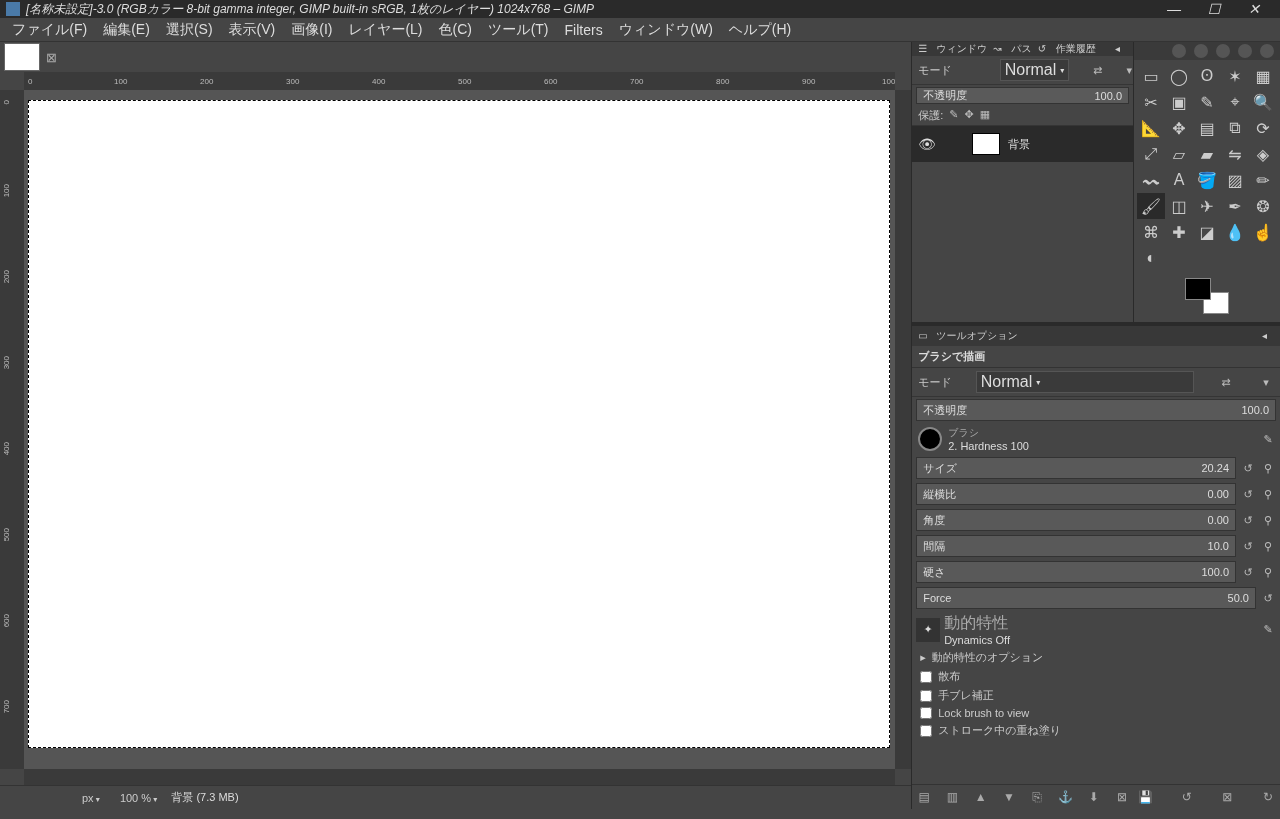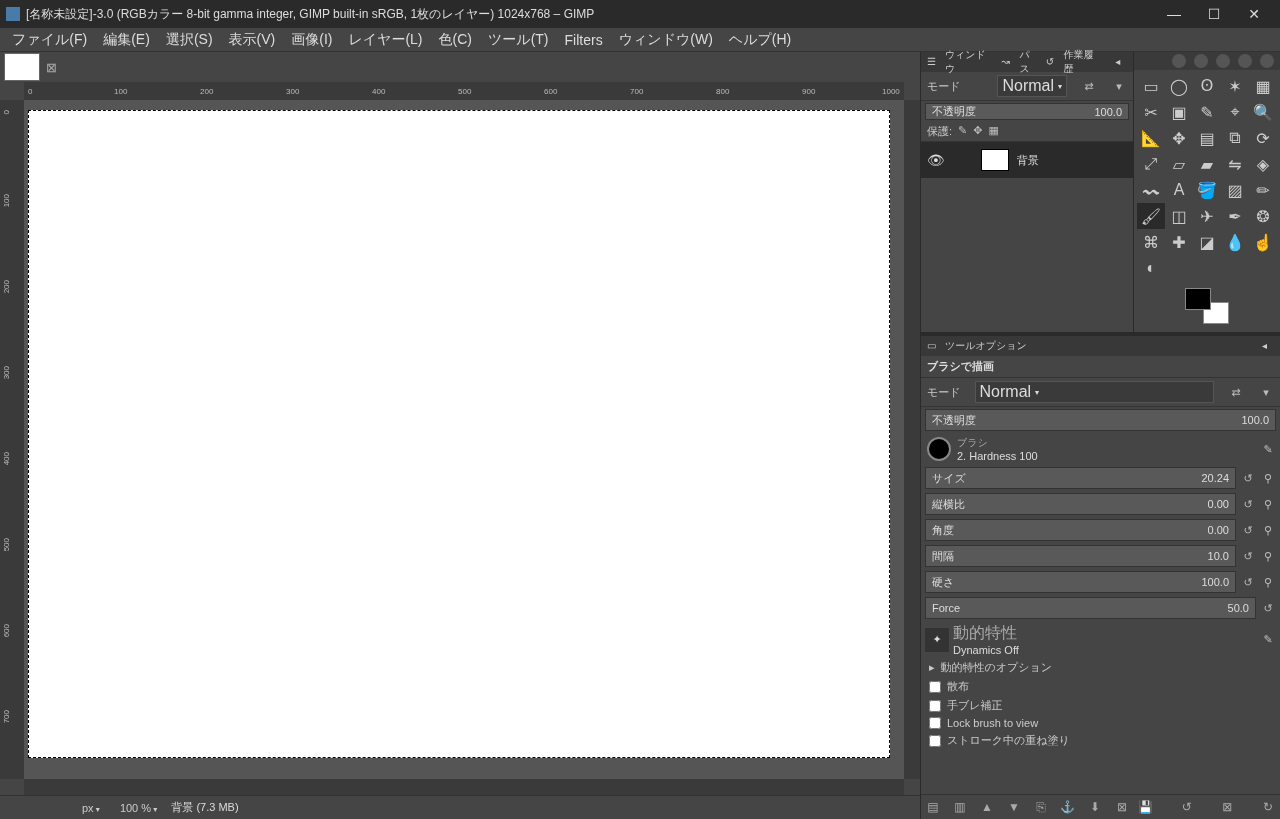--- a/index.html
+++ b/index.html
@@ -1,17 +1,17 @@
 <!DOCTYPE html>
 <html><head>
 <meta charset="utf-8">
 <style>
 * { box-sizing: border-box; margin: 0; padding: 0; }
 body { background: #454545; color: #ddd; font-family: sans-serif; font-size: 11px; overflow: hidden; width: 1280px; height: 819px; }
-.titlebar { height: 28px; background: #2a2a2a; display: flex; align-items: center; padding: 0 6px; }
+.titlebar { height: 18px; background: #2a2a2a; display: flex; align-items: center; padding: 0 6px; font-style: italic; }
 .title-icon { width: 14px; height: 14px; background: #4a7aa8; margin-right: 6px; }
 .title-text { flex: 1; font-size: 12px; color: #ddd; }
 .win-btn { width: 40px; height: 28px; display: flex; align-items: center; justify-content: center; color: #ddd; font-size: 14px; }
 .menubar { height: 24px; background: #454545; display: flex; align-items: center; padding: 0 6px; gap: 4px; border-bottom: 1px solid #333; }
 .menu-item { padding: 2px 6px; font-size: 14px; color: #ddd; }
 .main-area { display: flex; height: 767px; }
 .left-col { width: 920px; display: flex; flex-direction: column; }
 .right-col { flex: 1; display: flex; flex-direction: column; background: #454545; border-left: 1px solid #2a2a2a; }
 .tab-area { height: 30px; display: flex; align-items: center; padding: 4px; gap: 6px; }
 .doc-tab { width: 36px; height: 28px; background: #fff; border: 1px solid #666; }
@@ -24,21 +24,21 @@
 .canvas-area { position: absolute; top: 18px; left: 24px; right: 16px; bottom: 16px; background: #555; overflow: hidden; }
 .canvas { position: absolute; top: 10px; left: 4px; width: 862px; height: 648px; background: #fff; border: 1px dashed #000; }
 .scrollbar-h { position: absolute; bottom: 0; left: 24px; right: 16px; height: 16px; background: #3a3a3a; }
 .scrollbar-v { position: absolute; top: 18px; right: 0; width: 16px; bottom: 16px; background: #3a3a3a; }
 .statusbar { height: 24px; display: flex; align-items: center; gap: 8px; padding: 0 8px; font-size: 11px; background: #454545; border-top: 1px solid #333;}
 .status-unit { padding: 2px 6px; color:#ccc; }
 .status-unit::after { content: " ▾"; font-size: 8px; }
 .dock-tabs { height: 20px; background: #383838; display: flex; align-items: center; gap: 6px; padding: 0 6px; font-size: 10px; }
 .dock-tabs span { color: #ccc; }
 .dock-tabs .ico { width: 12px; height:12px; font-size: 10px; }
-.dock-row { display: flex; align-items: center; padding: 3px 6px; gap: 14px; font-size: 11px; border-bottom: 1px solid #353535; }
+.dock-row { display: flex; align-items: center; padding: 3px 6px; gap: 24px; font-size: 11px; border-bottom: 1px solid #353535; }
 .dock-row label { color: #ccc; flex: 0 0 auto; }
 .combo { background: #3a3a3a; border: 1px solid #555; padding: 1px 4px; font-size: 16px; color: #ddd; display: flex; align-items: center; gap: 4px; }
 .combo::after { content: "▾"; font-size: 8px; }
 .value-box { text-align: right; color: #ddd; }
 .slider-row { display: flex; align-items: center; background: #5a5a5a; height: 22px; padding: 0 6px; margin: 2px 4px; font-size: 11px; color: #ddd; justify-content: space-between; border: 1px solid #333; }
 .layer-list { flex: 1; background: #454545; min-height: 500px; overflow:auto; }
 .layer-item { display: flex; align-items: center; height: 36px; background: #2a2a2a; gap: 8px; padding: 0 6px; }
 .eye { color: #ddd; font-size: 14px; }
 .layer-thumb { width: 28px; height: 22px; background: #fff; border: 1px solid #000; }
 .btn-strip { display: flex; gap: 2px; padding: 3px; border-top: 1px solid #333; justify-content: space-between; }

